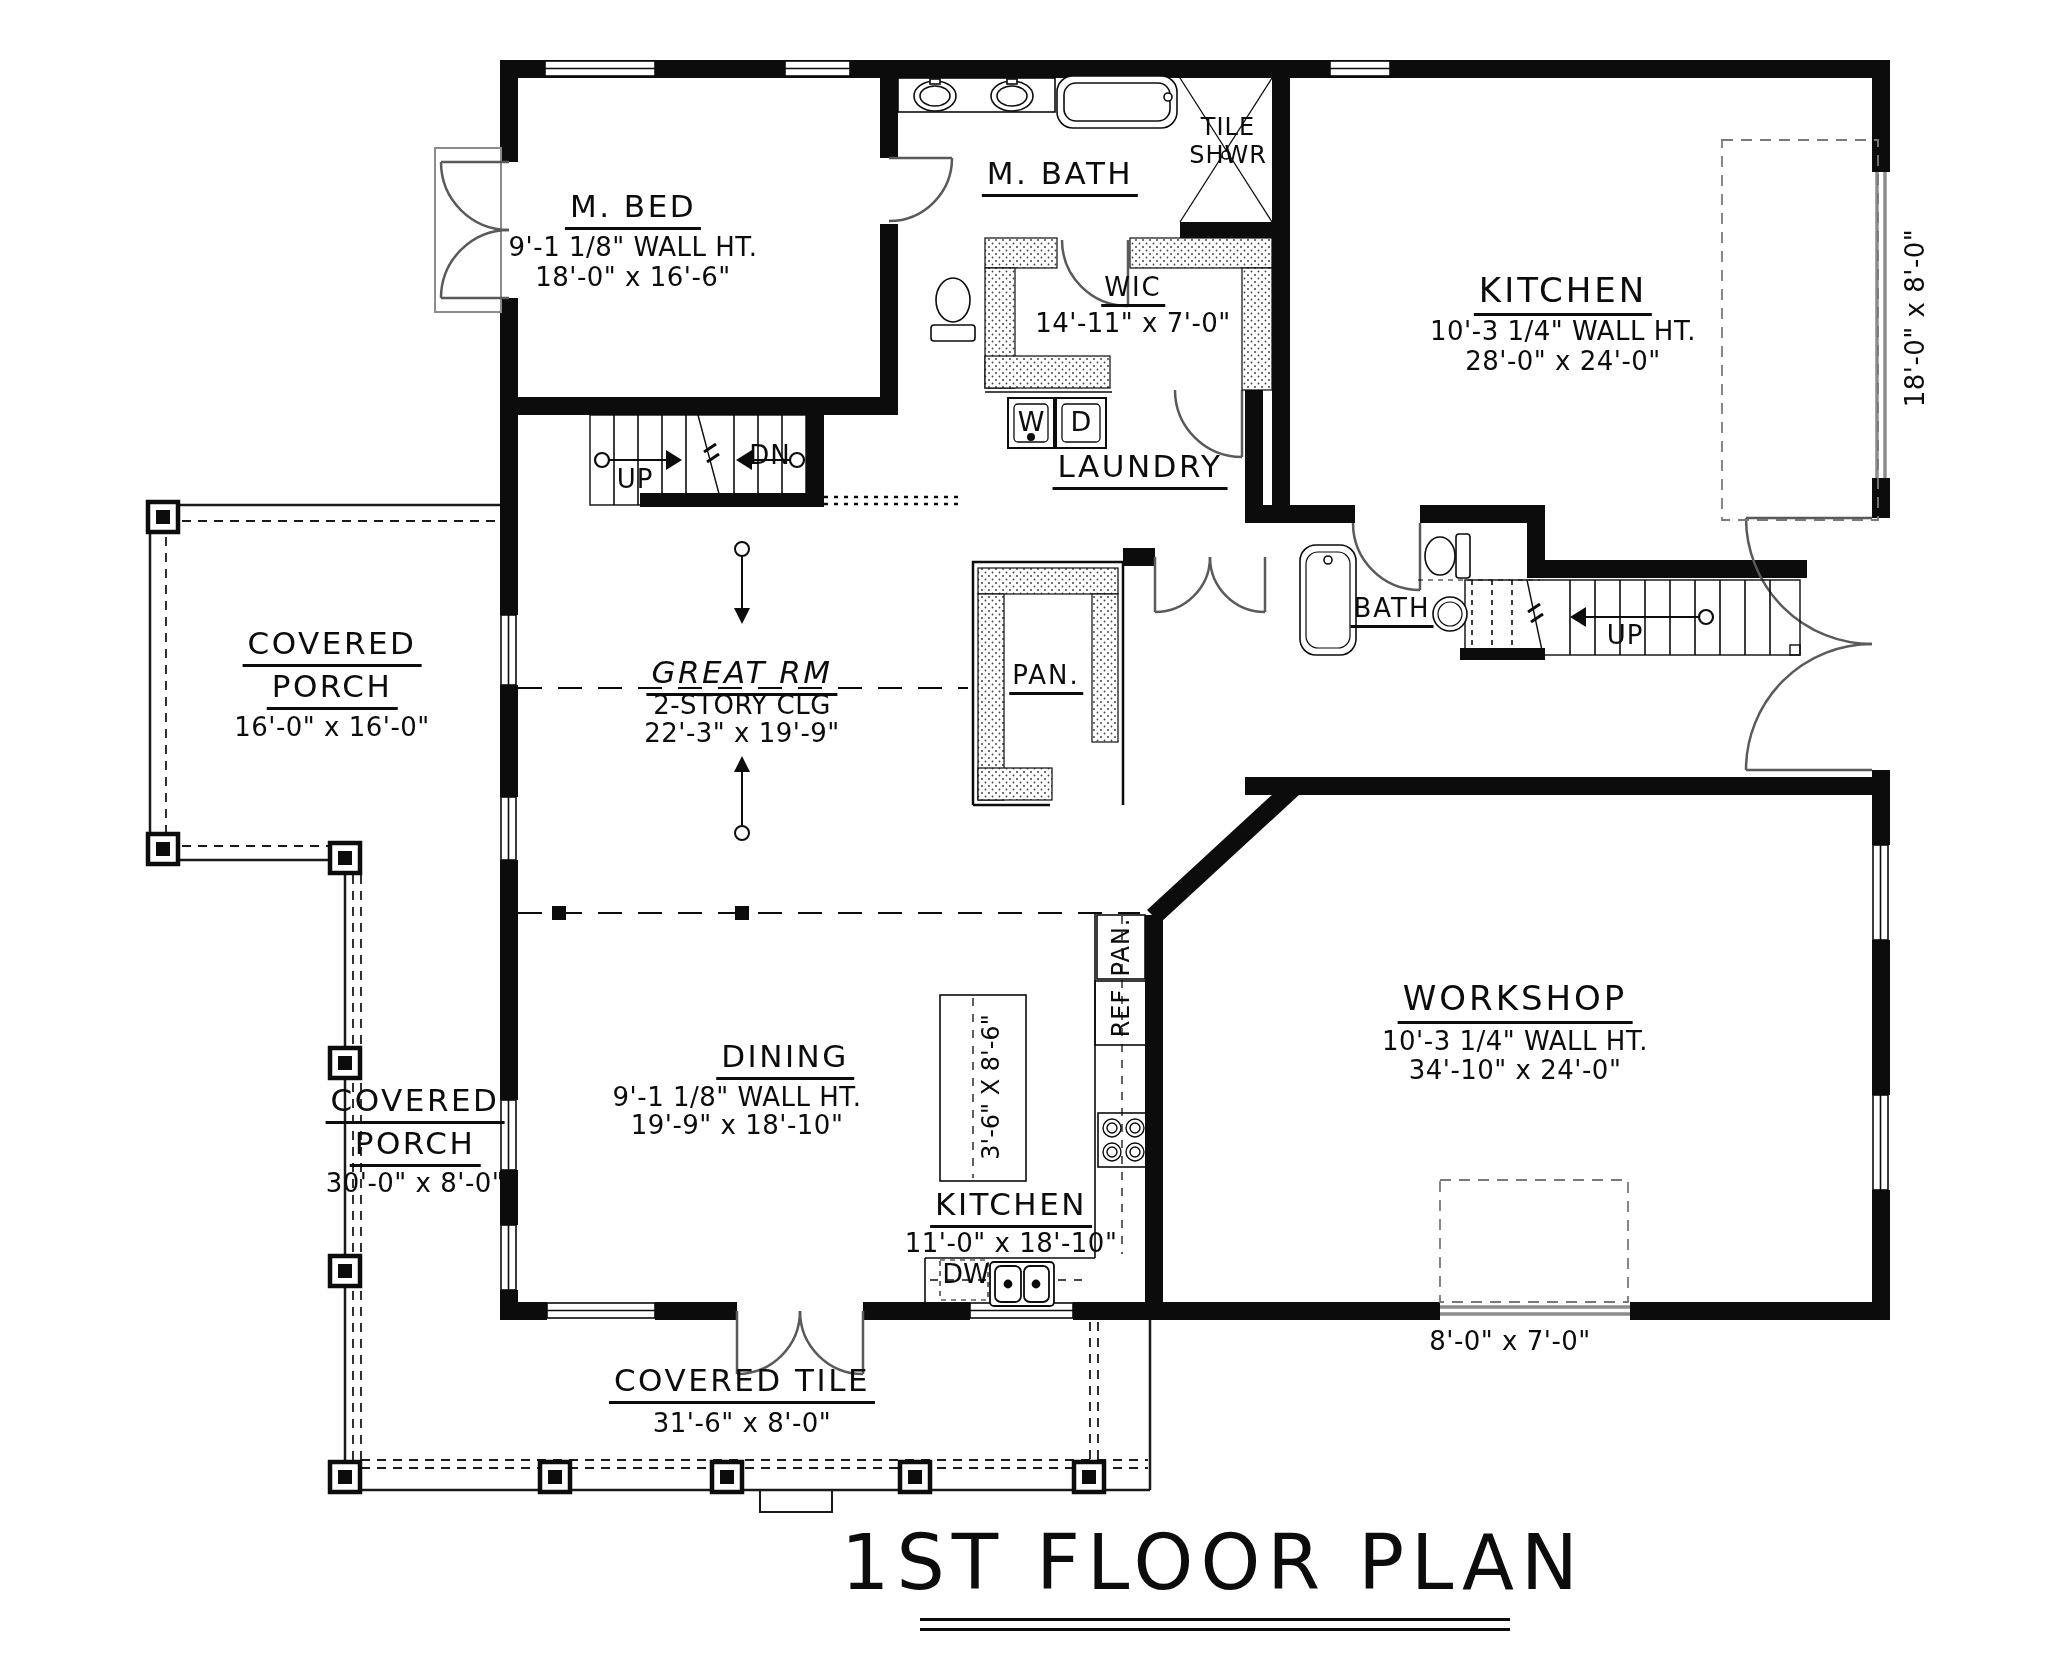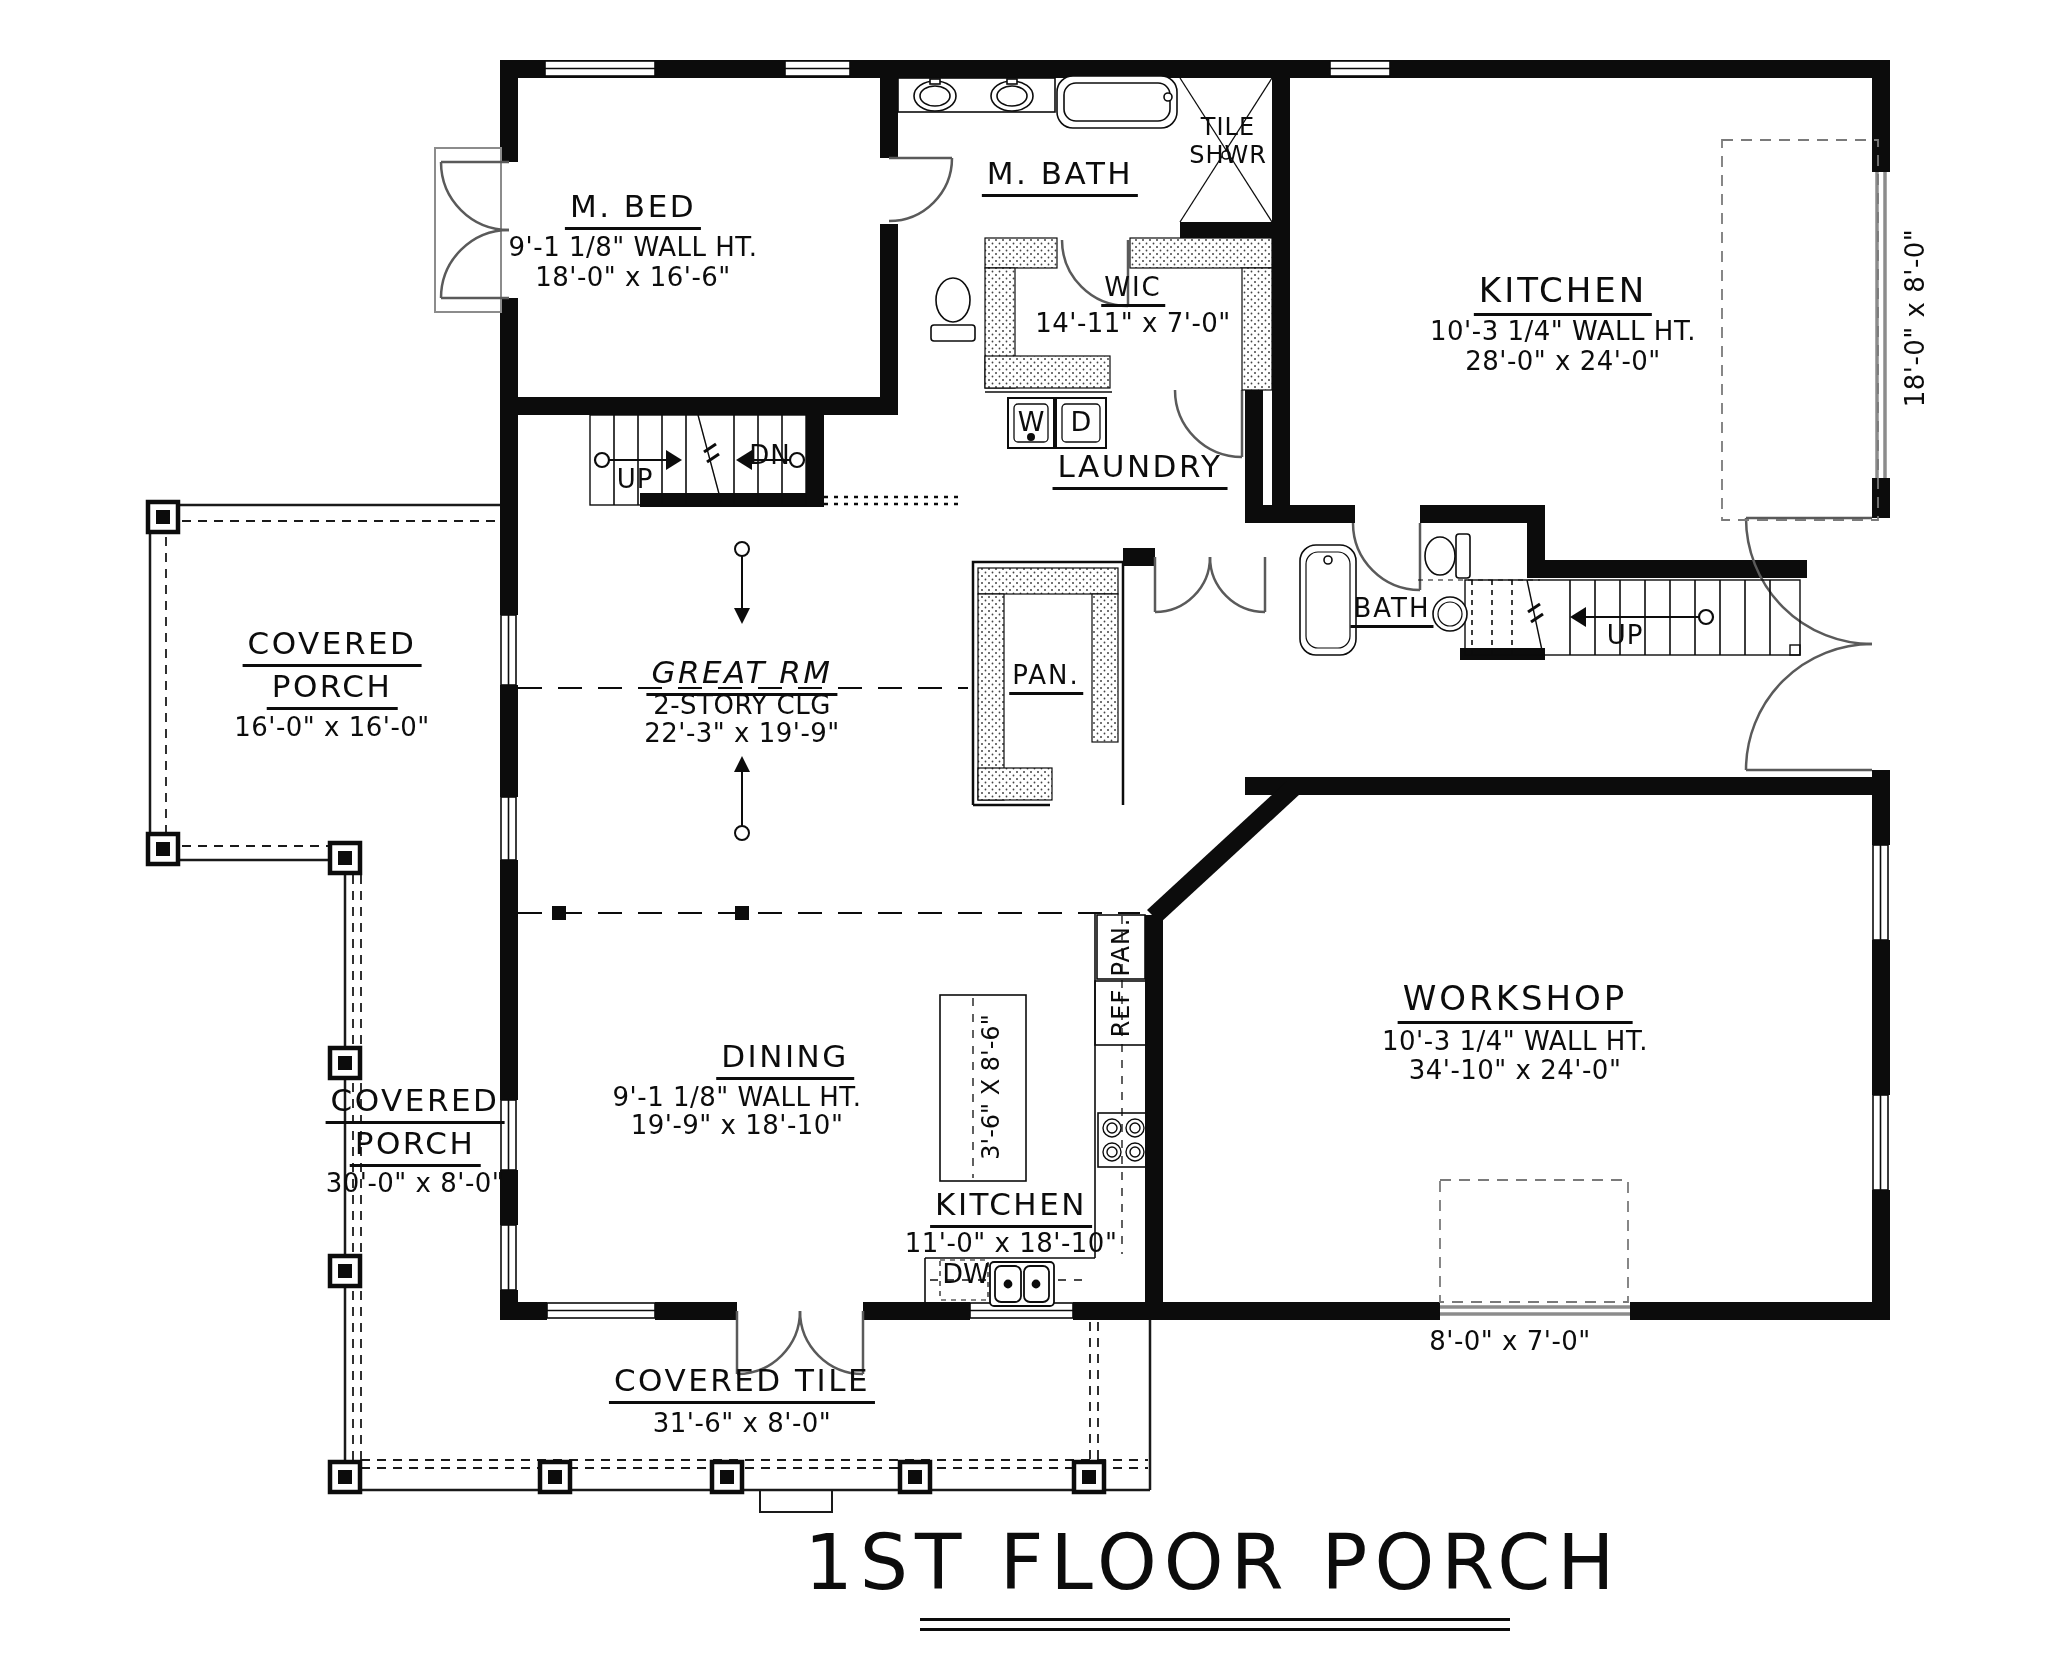--- a/index.html
+++ b/index.html
@@ -391,16 +391,16 @@
 <div class="lbl dim" style="left:1011px; top:1228px;">11'-0" x 18'-10"</div>
 
 <div class="lbl room room-big" style="left:1515px; top:978px;">WORKSHOP</div>
 <div class="lbl dim" style="left:1515px; top:1026px;">10'-3 1/4" WALL HT.</div>
 <div class="lbl dim" style="left:1515px; top:1055px;">34'-10" x 24'-0"</div>
 <div class="lbl dim" style="left:1510px; top:1326px;">8'-0" x 7'-0"</div>
 
 <div class="lbl room" style="left:742px; top:1362px;">COVERED TILE</div>
 <div class="lbl dim" style="left:742px; top:1408px;">31'-6" x 8'-0"</div>
 
-<div class="lbl title" style="left:1213px; top:1518px;">1ST FLOOR PORCH</div>
+<div class="lbl title" style="left:1213px; top:1518px;">1ST FLOOR PLAN</div>
 <div class="title-rule" style="left:920px; top:1618px; width:590px;"></div>
 
 </div>
 
 </body></html>

